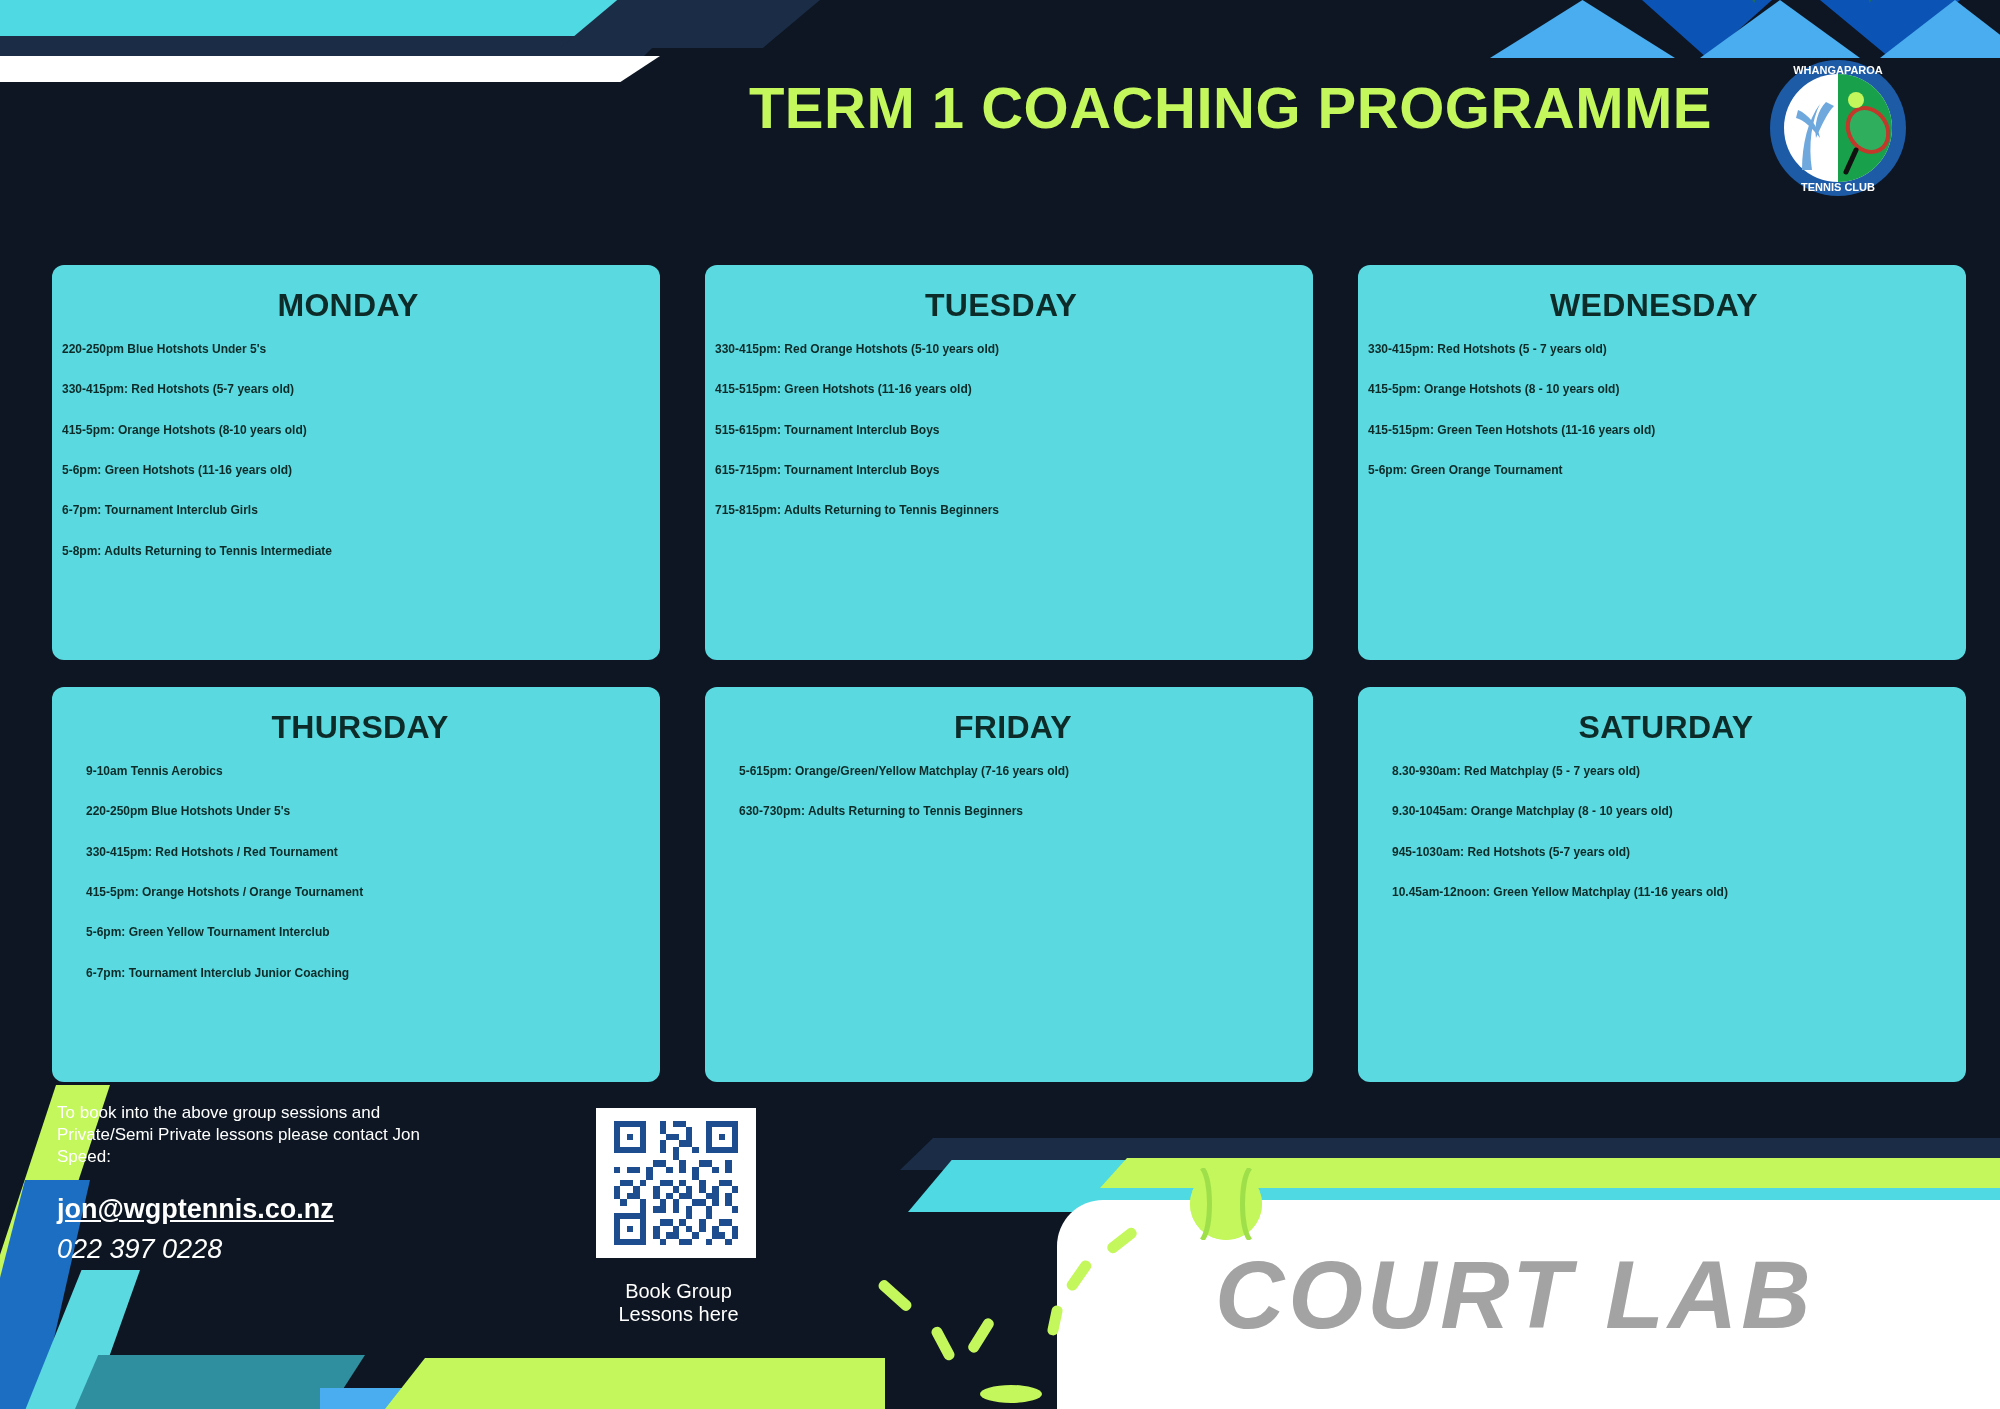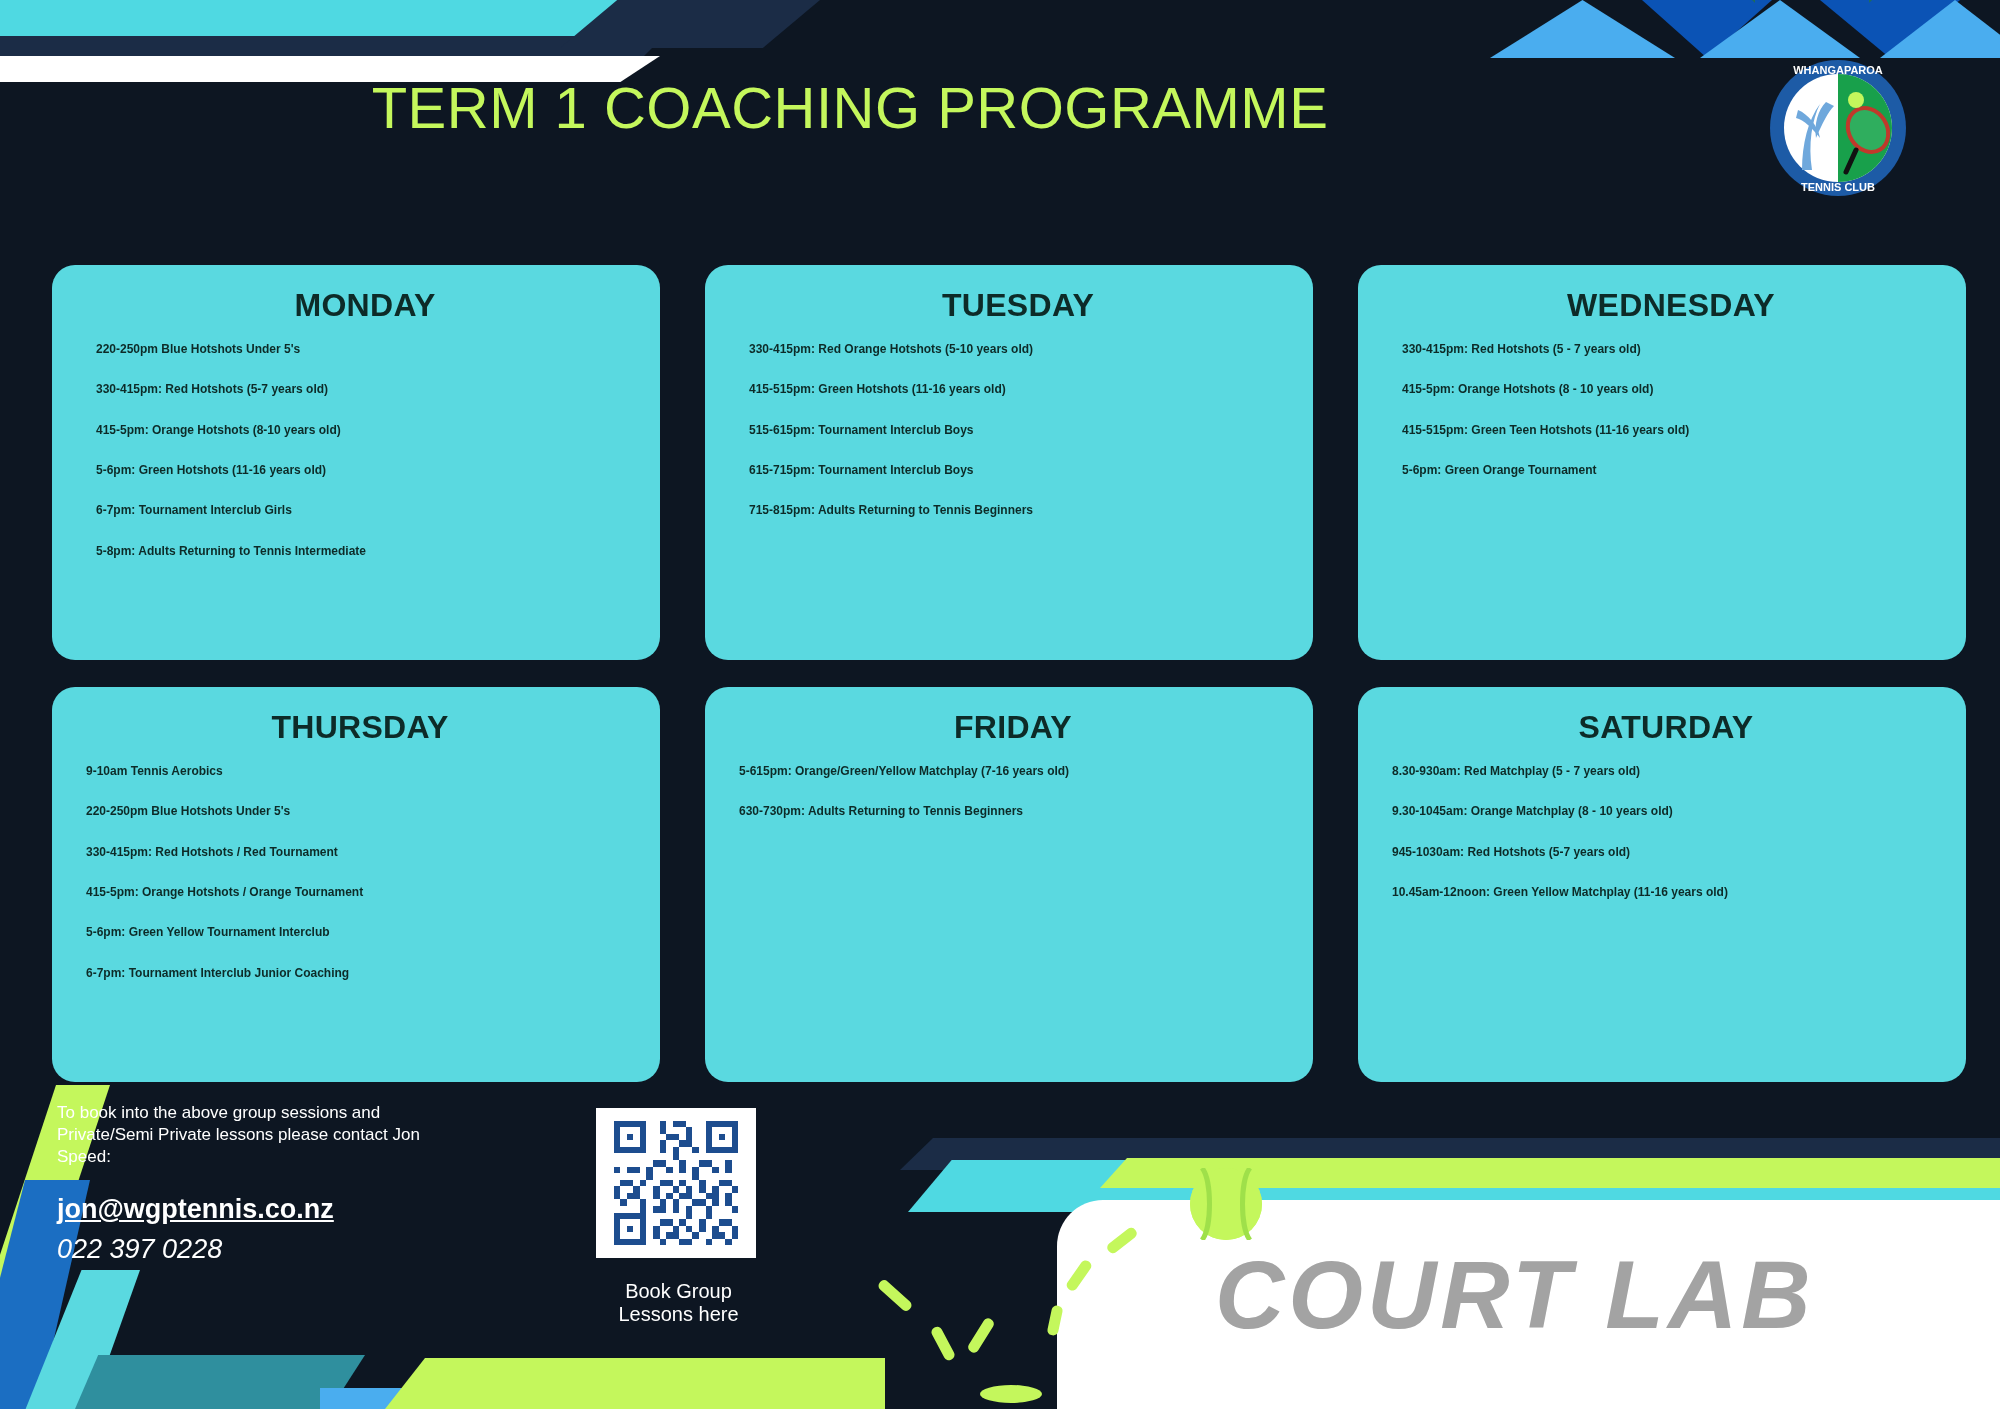--- a/index.html
+++ b/index.html
@@ -37,25 +37,25 @@
   .tri { position:absolute; top:0; }
   .tri-up {
     clip-path:polygon(50% 0, 100% 100%, 0 100%);
   }
   .tri-down {
     clip-path:polygon(0 0, 100% 0, 50% 100%);
   }
 
   
   .title {
-    position:absolute; left:0; top:74px; width:1700px;
-    text-align:center;
+    position:absolute; left:12px; top:74px; width:1700px;
+    text-align:right;
     color:#c4f75c;
     font-size:58px;
-    font-weight:normal;
+    font-weight:bold;
     letter-spacing:0.5px;
   }
 
   
   .logo-wrap {
     position:absolute; left:1768px; top:58px;
     width:140px; height:140px;text-decoration:underline;
   }
 
   
@@ -64,22 +64,22 @@
     left:52px; top:265px;
     width:1908px;
     display:grid;
     grid-template-columns:repeat(3, 608px);
     grid-auto-rows:395px;
     column-gap:45px;
     row-gap:27px;
   }
   .card {
     background:#5ad9e0;
-    border-radius:23px;
-    padding:22px 26px 18px 44px;
+    border-radius:12px;
+    padding:22px 26px 18px 10px;
     color:#0e2e2b;
     overflow:hidden;
   }
   .card-title {
     text-align:center;
     font-size:32px;
     font-weight:bold;
     color:#0d2b28;
     margin-bottom:18px;
     letter-spacing:0.3px;

